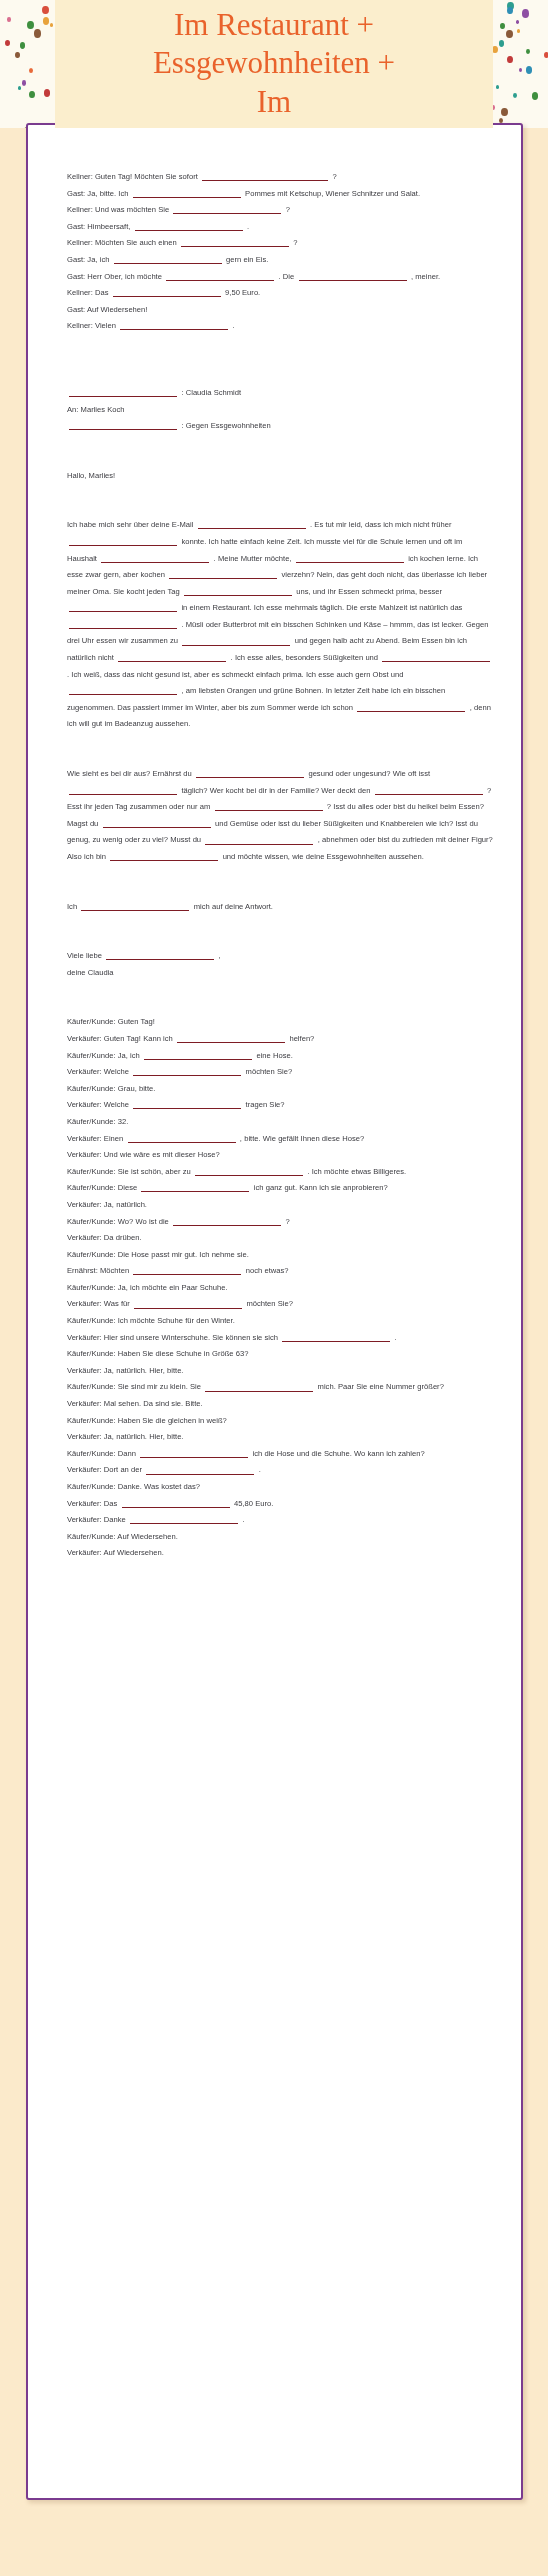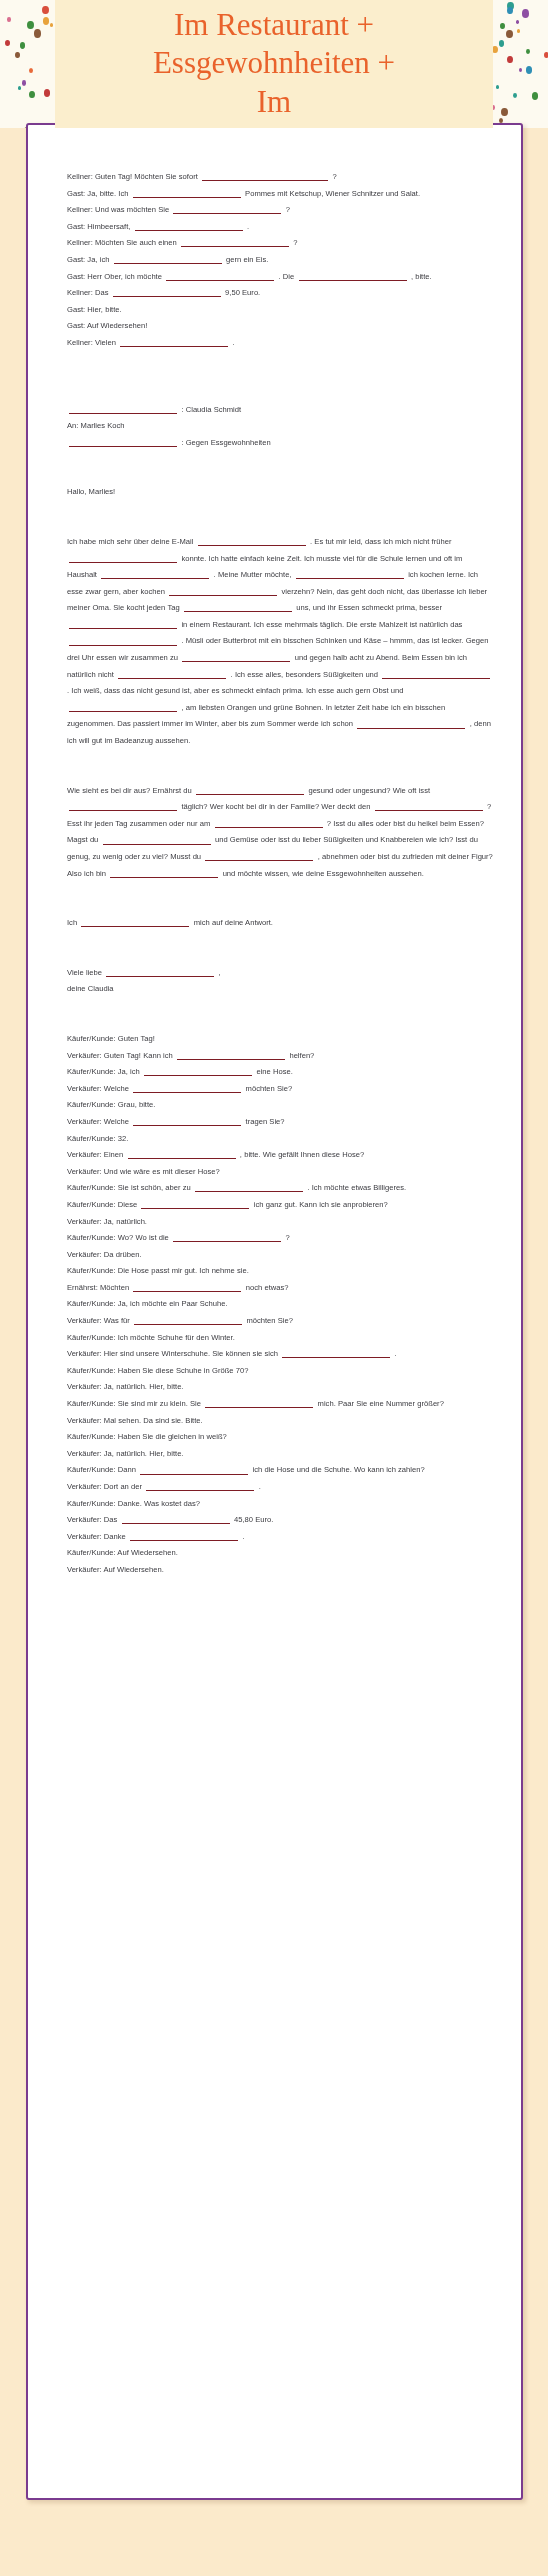--- a/index.html
+++ b/index.html
@@ -295,23 +295,22 @@
 
   <div id="worksheet-card">
     <div id="sheet-inner">
         <div class="block">
           <div class="line"><span>Kellner: Guten Tag! Möchten Sie sofort </span><span class="blank b-xxl"></span><span> ?</span></div>
           <div class="line"><span>Gast: Ja, bitte. Ich </span><span class="blank b-xl"></span><span> Pommes mit Ketschup, Wiener Schnitzer und Salat.</span></div>
           <div class="line"><span>Kellner: Und was möchten Sie </span><span class="blank b-xl"></span><span> ?</span></div>
           <div class="line"><span>Gast: Himbeersaft, </span><span class="blank b-xl"></span><span> .</span></div>
           <div class="line"><span>Kellner: Möchten Sie auch einen </span><span class="blank b-xl"></span><span> ?</span></div>
           <div class="line"><span>Gast: Ja, ich </span><span class="blank b-xl"></span><span> gern ein Eis.</span></div>
-          <div class="line"><span>Gast: Herr Ober, ich möchte </span><span class="blank b-xl"></span><span> . Die </span><span class="blank b-xl"></span><span> , bitte.</span></div>
+          <div class="line"><span>Gast: Herr Ober, ich möchte </span><span class="blank b-xl"></span><span> . Die </span><span class="blank b-xl"></span><span> , meiner.</span></div>
           <div class="line"><span>Kellner: Das </span><span class="blank b-xl"></span><span> 9,50 Euro.</span></div>
-          <div class="line"><span>Gast: Hier, bitte.</span></div>
           <div class="line"><span>Gast: Auf Wiedersehen!</span></div>
           <div class="line"><span>Kellner: Vielen </span><span class="blank b-xl"></span><span> .</span></div>
         </div>
         <div class="spacer-lg"></div>
         <div class="block">
           <div class="line"><span class="blank b-xl"></span><span> : Claudia Schmidt</span></div>
           <div class="line"><span>An: Marlies Koch</span></div>
           <div class="line"><span class="blank b-xl"></span><span> : Gegen Essgewohnheiten</span></div>
         </div>
         <div class="spacer-md"></div>
@@ -350,21 +349,21 @@
           <div class="line"><span>Käufer/Kunde: Diese </span><span class="blank b-xl"></span><span> ich ganz gut. Kann ich sie anprobieren?</span></div>
           <div class="line"><span>Verkäufer: Ja, natürlich.</span></div>
           <div class="line"><span>Käufer/Kunde: Wo? Wo ist die </span><span class="blank b-xl"></span><span> ?</span></div>
           <div class="line"><span>Verkäufer: Da drüben.</span></div>
           <div class="line"><span>Käufer/Kunde: Die Hose passt mir gut. Ich nehme sie.</span></div>
           <div class="line"><span>Ernährst: Möchten </span><span class="blank b-xl"></span><span> noch etwas?</span></div>
           <div class="line"><span>Käufer/Kunde: Ja, ich möchte ein Paar Schuhe.</span></div>
           <div class="line"><span>Verkäufer: Was für </span><span class="blank b-xl"></span><span> möchten Sie?</span></div>
           <div class="line"><span>Käufer/Kunde: Ich möchte Schuhe für den Winter.</span></div>
           <div class="line"><span>Verkäufer: Hier sind unsere Winterschuhe. Sie können sie sich </span><span class="blank b-xl"></span><span> .</span></div>
-          <div class="line"><span>Käufer/Kunde: Haben Sie diese Schuhe in Größe 70?</span></div>
+          <div class="line"><span>Käufer/Kunde: Haben Sie diese Schuhe in Größe 63?</span></div>
           <div class="line"><span>Verkäufer: Ja, natürlich. Hier, bitte.</span></div>
           <div class="line"><span>Käufer/Kunde: Sie sind mir zu klein. Sie </span><span class="blank b-xl"></span><span> mich. Paar Sie eine Nummer größer?</span></div>
           <div class="line"><span>Verkäufer: Mal sehen. Da sind sie. Bitte.</span></div>
           <div class="line"><span>Käufer/Kunde: Haben Sie die gleichen in weiß?</span></div>
           <div class="line"><span>Verkäufer: Ja, natürlich. Hier, bitte.</span></div>
           <div class="line"><span>Käufer/Kunde: Dann </span><span class="blank b-xl"></span><span> ich die Hose und die Schuhe. Wo kann ich zahlen?</span></div>
           <div class="line"><span>Verkäufer: Dort an der </span><span class="blank b-xl"></span><span> .</span></div>
           <div class="line"><span>Käufer/Kunde: Danke. Was kostet das?</span></div>
           <div class="line"><span>Verkäufer: Das </span><span class="blank b-xl"></span><span> 45,80 Euro.</span></div>
           <div class="line"><span>Verkäufer: Danke </span><span class="blank b-xl"></span><span> .</span></div>

